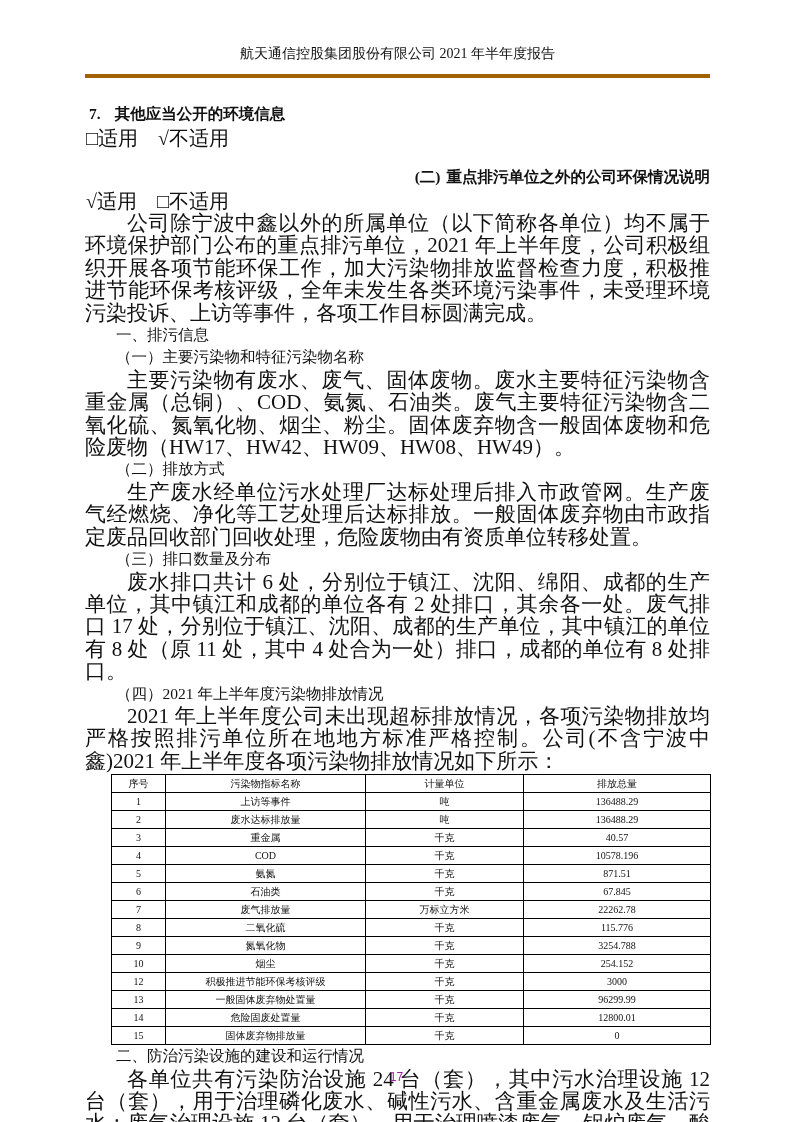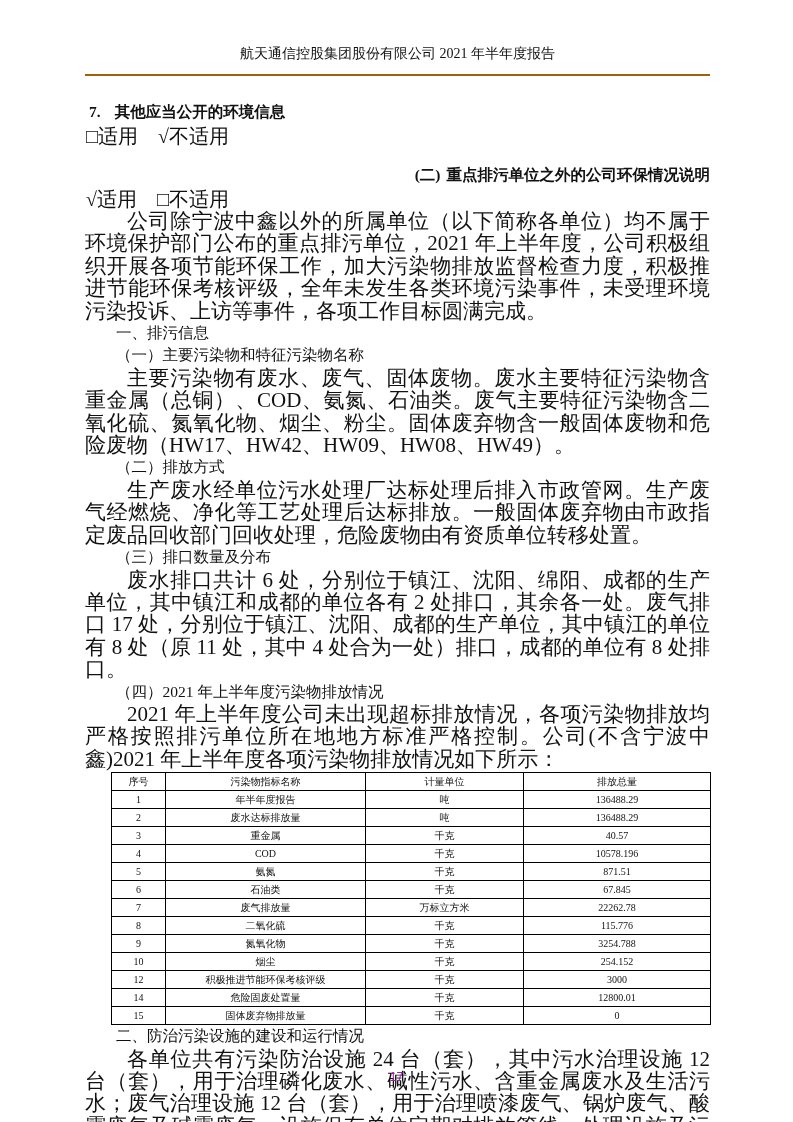--- a/index.html
+++ b/index.html
@@ -12,21 +12,21 @@
     color:#111;
     box-sizing:border-box;
     padding:45px 83px 0 85px;
     overflow:hidden;
   }
   .doc-header{
     text-align:center;
     font-size:14px;
     line-height:17px;
     padding-bottom:12px;
-    border-bottom:2px solid #a16207;
+    border-bottom:4px solid #a16207;
   }
   .content{margin-top:24px;}
   .h-num{margin:0 0 2px 4px;font-size:15.5px;font-weight:bold;line-height:23px;}
   .h-num .num{margin-right:14px;}
   .h-paren{margin:16px 0 2px 0;font-size:15.5px;font-weight:bold;line-height:23px;text-align:right;}
   .h-paren .lbl{margin-right:6px;}
   .applic{font-size:20px;line-height:22px;margin:0 0 0 1px;white-space:pre-wrap;}
   .para{
     margin:0;
     font-size:21px;
@@ -118,21 +118,21 @@
         <tr>
             <th>序号</th>
             <th>污染物指标名称</th>
             <th>计量单位</th>
             <th>排放总量</th>
           </tr>
       </thead>
       <tbody>
           <tr>
             <td>1</td>
-            <td>年半年度报告</td>
+            <td>上访等事件</td>
             <td>吨</td>
             <td>136488.29</td>
           </tr>
           <tr>
             <td>2</td>
             <td>废水达标排放量</td>
             <td>吨</td>
             <td>136488.29</td>
           </tr>
           <tr>
@@ -183,20 +183,26 @@
             <td>千克</td>
             <td>254.152</td>
           </tr>
           <tr>
             <td>12</td>
             <td>积极推进节能环保考核评级</td>
             <td>千克</td>
             <td>3000</td>
           </tr>
           <tr>
+            <td>13</td>
+            <td>一般固体废弃物处置量</td>
+            <td>千克</td>
+            <td>96299.99</td>
+          </tr>
+          <tr>
             <td>14</td>
             <td>危险固废处置量</td>
             <td>千克</td>
             <td>12800.01</td>
           </tr>
           <tr>
             <td>15</td>
             <td>固体废弃物排放量</td>
             <td>千克</td>
             <td>0</td>

